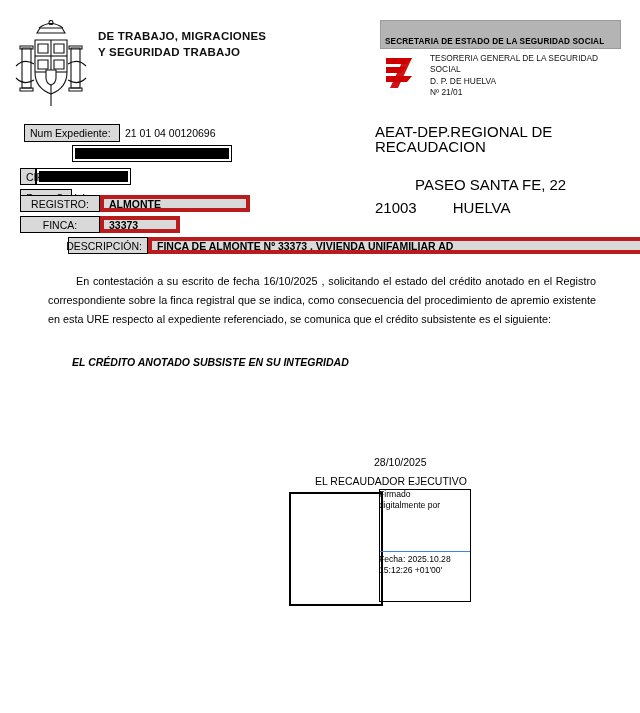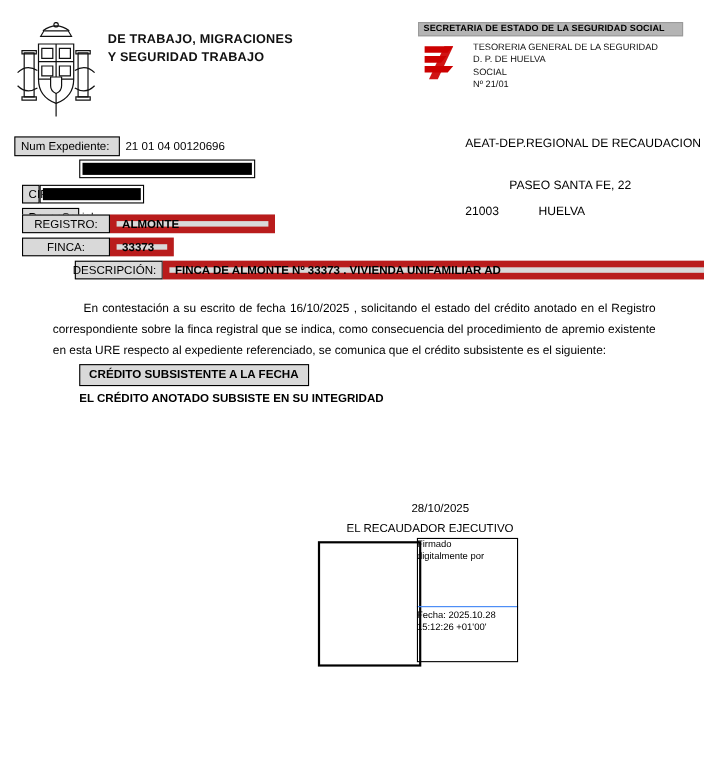--- a/index.html
+++ b/index.html
@@ -53,21 +53,21 @@
     left: 380px;
     top: 6px;
     width: 246px;
   }
   .sec-title {
     background: #b4b4b4;
     color: #000;
     font-size: 8.2px;
     font-weight: bold;
     letter-spacing: .15px;
-    padding: 0 3px 2px 4px;
+    padding: 16px 3px 2px 4px;
     border: 1px solid #9a9a9a;
     width: 232px;
   }
   .sec-body {
     position: relative;
     margin-top: 4px;
     min-height: 60px;
   }
   .ss-logo {
     position: absolute;
@@ -101,60 +101,59 @@
     box-sizing: border-box;
     white-space: nowrap;
   }
   .fv {
     padding: 2px 5px;
     display: flex;
     align-items: center;
     box-sizing: border-box;
     white-space: nowrap;
   }
-  .fv.boxed { border: 6px solid #b91c1c; }
+  .fv.boxed { border: 4px solid #b91c1c; }
   .fv.shaded { background: #d9d9d9; font-weight: bold; }
   .redacted {
     background: #000;
     display: block;
     height: 100%;
   }
 
-  #row-expediente { left: 13px; top: 124px; }
+  #row-expediente { left: 24px; top: 124px; }
   #row-expediente .fl { width: 96px; height: 18px; }
   #row-expediente .fv { height: 18px; }
 
   #row-razon { left: 20px; top: 145px; }
   #row-razon .fl { width: 52px; height: 17px; margin-top: 44px; }
   #row-razon .fv { width: 160px; height: 17px; border: 1px solid #000; padding: 2px; }
 
   #row-cif { left: 20px; top: 168px; }
   #row-cif .fl { width: 16px; height: 17px; }
   #row-cif .fv { width: 95px; height: 17px; border: 1px solid #000; padding: 2px; }
 
   #row-registro { left: 20px; top: 195px; }
   #row-registro .fl { width: 80px; height: 17px; justify-content: center; }
   #row-registro .fv { width: 150px; height: 17px; }
 
   #row-finca { left: 20px; top: 216px; }
   #row-finca .fl { width: 80px; height: 17px; justify-content: center; }
-  #row-finca .fv { width: 58px; height: 17px; }
+  #row-finca .fv { width: 80px; height: 17px; }
 
   #row-descripcion { left: 20px; top: 237px; }
   #row-descripcion .fl { width: 80px; height: 17px; justify-content: flex-end; margin-left: 48px; }
   #row-descripcion .fv { width: 516px; height: 17px; }
 
   
   .addr {
     position: absolute;
     left: 375px;
     top: 124px;
-    font-size: 11px;
+    font-size: 15px;
     line-height: 15px;
-    margin-left: 48px;
   }
   .addr .l2 { margin-top: 23px; padding-left: 40px; }
   .addr .l3 { margin-top: 8px; }
   .addr .city { margin-left: 36px; text-align: center; }
 
   
   .para {
     position: absolute;
     left: 48px;
     top: 272px;
@@ -176,20 +175,21 @@
     font-size: 10.6px;
     font-weight: bold;
     padding: 3px 8px;
   }
   .credit-text {
     position: absolute;
     left: 72px;
     top: 356px;
     font-size: 10.5px;
     font-weight: bold;
+    font-style: italic;
   }
 
   
   .sig-date {
     position: absolute;
     left: 374px;
     top: 456px;
     font-size: 10.5px;
   }
   .sig-role {
@@ -285,22 +285,22 @@
             <g fill="#cc0000">
               <path d="M4 3 h26 l-5 6 h-21 z"></path>
               <path d="M4 12 h20 l-5 6 h-15 z"></path>
               <path d="M4 21 h26 l-5 6 h-21 z"></path>
               <path d="M22 3 l8 0 l-14 30 l-8 0 z" opacity="0.92"></path>
             </g>
           </svg>
         </div>
         <div class="sec-lines">
           <div>TESORERIA GENERAL DE LA SEGURIDAD</div>
+          <div>SOCIAL</div>
           <div>D. P. DE HUELVA</div>
-          <div>SOCIAL</div>
           <div>Nº 21/01</div>
         </div>
       </div>
     </div>
   </div>
 
   <div class="field-row" id="row-expediente">
     <div class="fl">Num Expediente:</div>
     <div class="fv">21 01 04 00120696</div>
   </div>
@@ -339,21 +339,20 @@
     <div class="l2">PASEO SANTA FE, 22</div>
     <div class="l3">
       <span>21003</span><span class="city">HUELVA</span>
     </div>
   </div>
 
   <div class="para">
     <span class="indent"></span><span>En contestación a su escrito de fecha</span><span class="date">16/10/2025</span><span>, solicitando el estado del crédito anotado en el Registro correspondiente sobre la finca registral que se indica, como consecuencia del procedimiento de apremio existente en esta URE respecto al expediente referenciado, se comunica que el crédito subsistente es el siguiente:</span>
   </div>
 
-  <div class="credit-title">CRÉDITO SUBSISTENTE A LA FECHA</div>
   <div class="credit-text">EL CRÉDITO ANOTADO SUBSISTE EN SU INTEGRIDAD</div>
 
   <div class="sig-date">28/10/2025</div>
   <div class="sig-role">EL RECAUDADOR EJECUTIVO</div>
   <div class="sig-box"></div>
 
   <div class="sig-info">
     <div class="top">
       <div>Firmado</div>
       <div>digitalmente por</div>

